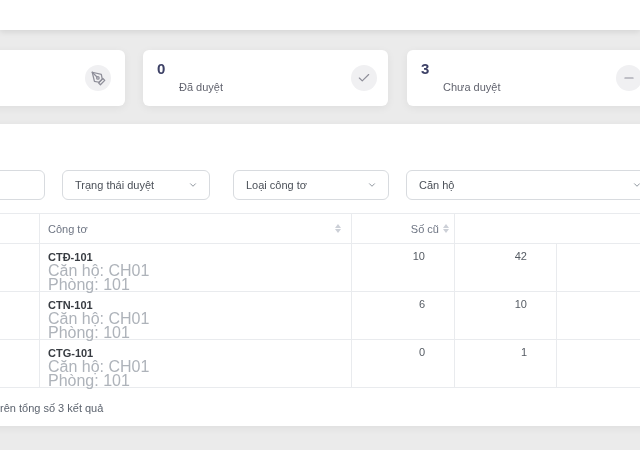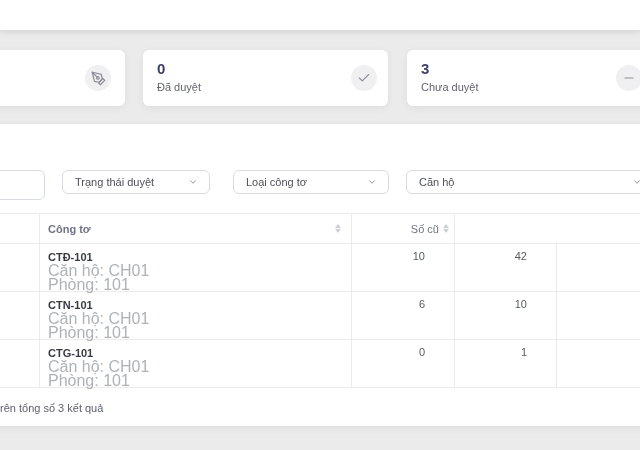--- a/index.html
+++ b/index.html
@@ -18,21 +18,21 @@
     position:absolute; top:50px; height:56px; background:#fff;
     border-radius:6px; box-shadow:0 2px 8px rgba(0,0,0,.06);
     padding:10px 14px;
   }
   .stat-card .icon-circle {
     position:absolute; top:50%; transform:translateY(-50%);
     width:26px; height:26px; border-radius:50%;
     background:#f0f0f2; display:flex; align-items:center; justify-content:center;
   }
   .stat-value { font-size:15px; font-weight:bold; color:#3d4166; line-height:18px; }
-  .stat-label { font-size:11px; color:#62646f; margin-top:3px; }
+  .stat-label { font-size:11px; color:#62646f; margin-top:3px;margin-left:22px; }
   #card-edit   { left:-60px; width:185px; }
   #card-edit .icon-circle { right:14px; }
   #card-approved { left:143px; width:245px; }
   #card-approved .icon-circle { right:11px; }
   #card-pending  { left:407px; width:250px; }
   #card-pending .icon-circle { right:15px; }
   .stat-icon svg { display:block; stroke:#8e8e99; fill:none; stroke-width:2; stroke-linecap:round; stroke-linejoin:round; }
   
   .main-card {
     position:absolute; left:-40px; top:124px; width:720px; height:302px;
@@ -40,21 +40,21 @@
   }
   
   .filters { position:absolute; left:0; top:46px; width:100%; height:30px; }
   .search-input {
     position:absolute; left:8px; top:0; width:77px; height:30px;
     border:1px solid #d8dbdf; border-radius:6px; outline:none;
     font-family:inherit; font-size:11px; color:#4b5058; padding:0 10px;
     background:#fff;
   }
   .select {
-    position:absolute; top:0; height:24px; background:#fff;
+    position:absolute; top:0; height:30px; background:#fff;
     border:1px solid #d8dbdf; border-radius:6px;
     display:flex; align-items:center; justify-content:space-between;
     padding:0 11px 0 12px; cursor:pointer;
   }
   .select-label { font-size:11px; color:#4b5058; }
   .select .chev svg { display:block; stroke:#7a828c; fill:none; stroke-width:2; stroke-linecap:round; stroke-linejoin:round; }
   #select-status { left:102px; width:148px; }
   #select-type   { left:273px; width:156px; }
   #select-apartment { left:446px; width:248px; }
   
@@ -63,21 +63,21 @@
   .th, .td { border-right:1px solid #e9ebee; }
   .col-actions { width:80px; }
   .col-meter   { width:312px; }
   .col-old     { width:103px; }
   .col-new     { width:102px; }
   .col-extra   { width:123px; border-right:none; }
   .thead .th {
     height:29px; display:flex; align-items:center;
     font-size:11px; color:#6e7583; background:#fff;
   }
-  .th.col-meter { justify-content:space-between; padding:0 10px 0 8px;font-weight:bold; }
+  .th.col-meter { justify-content:space-between; padding:0 10px 0 8px; }
   .th.col-old, .th.col-new { justify-content:flex-end; padding-right:5px; }
   .th .ht { white-space:nowrap; }
   .th.col-actions { padding-left:0; overflow:hidden; }
   .sort-icon { display:inline-flex; flex-direction:column; align-items:center; margin-left:4px; }
   .sort-icon i { display:block; width:0; height:0; border-left:3.5px solid transparent; border-right:3.5px solid transparent; }
   .sort-icon i.up   { border-bottom:4px solid #ccd0d7; margin-bottom:1.5px; }
   .sort-icon i.down { border-top:4px solid #ccd0d7; }
   .tbody .td { padding-top:6px; }
   .tbody .tr { height:48px; }
   .td.col-actions { display:flex; align-items:flex-start; padding-left:0; }

